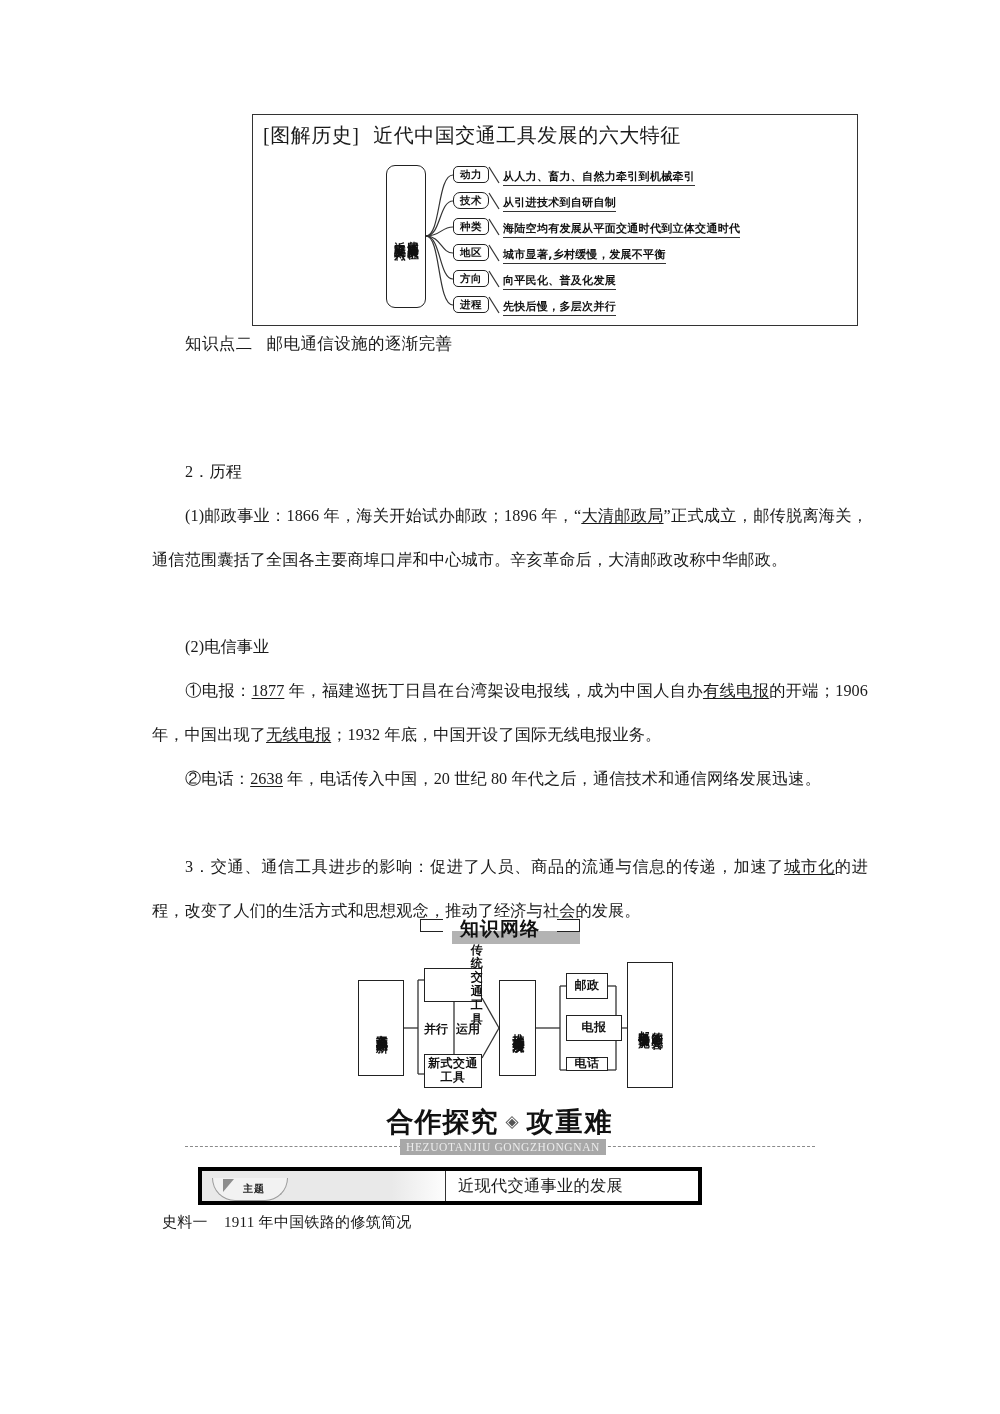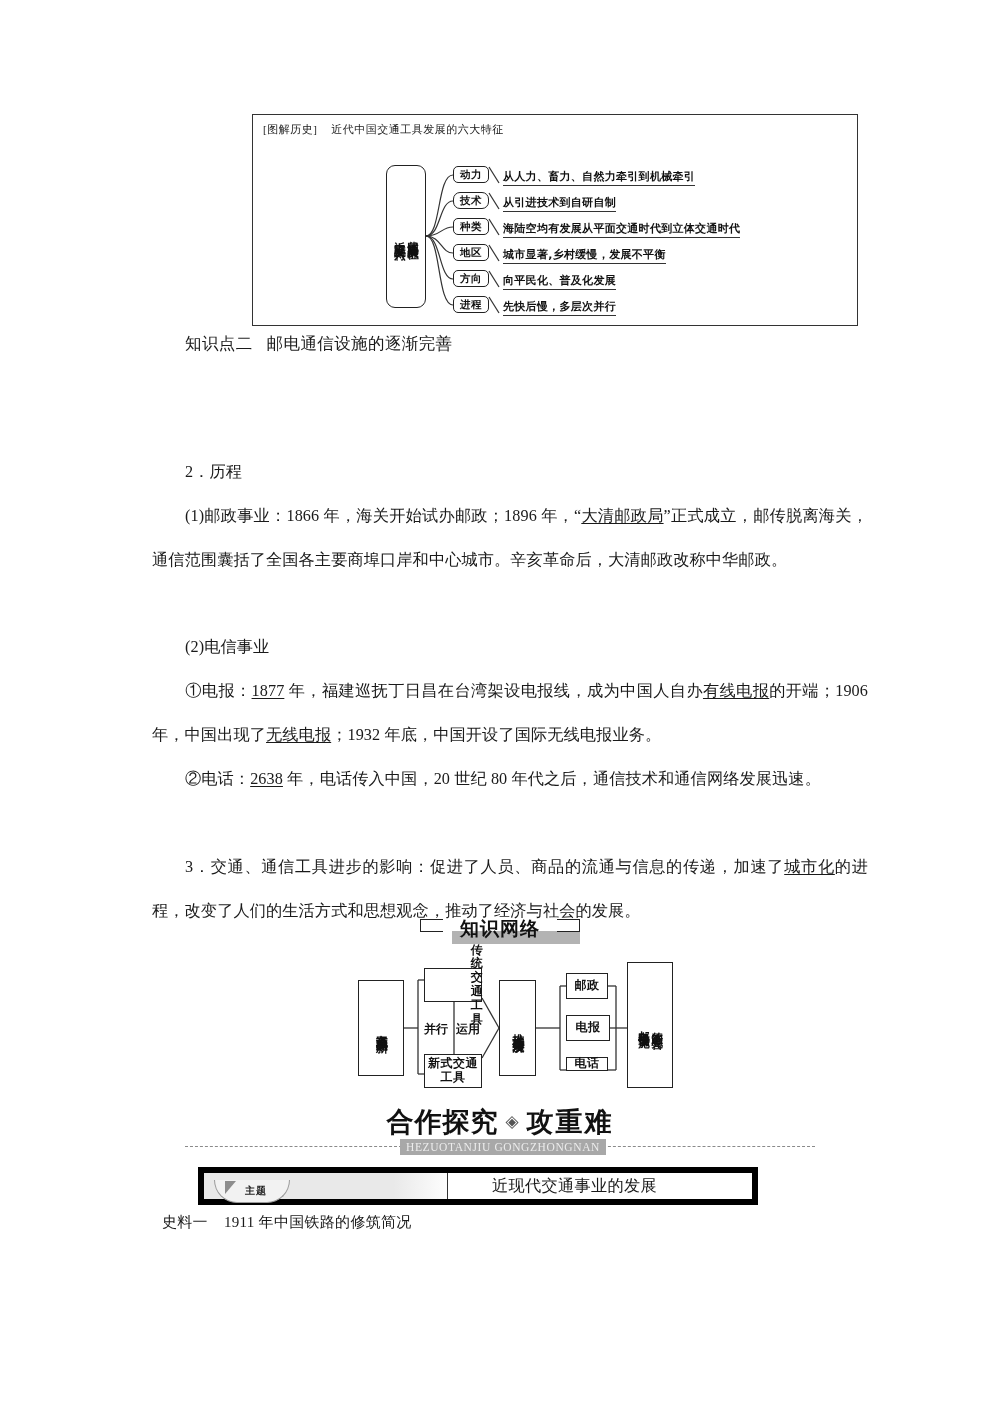--- a/index.html
+++ b/index.html
@@ -29,21 +29,21 @@
     top: 114px;
     width: 606px;
     height: 212px;
     border: 1px solid #333;
     box-sizing: border-box;
   }
   .tujie-title {
     position: absolute;
     left: 10px;
     top: 7px;
-    font-size: 11px;
+    font-size: 20px;
     letter-spacing: 0.5px;
     white-space: nowrap;
   }
   .tujie-title .gap { display:inline-block; width: 14px; }
 
   
   .mindmap {
     position: absolute;
     left: 0; top: 0;
     width: 606px; height: 212px;
@@ -262,26 +262,25 @@
     text-align: center;
     line-height: 16px;
     white-space: nowrap;
   }
 
   
   .theme-table {
     position: absolute;
     left: 198px;
     top: 1167px;
-    width: 560px;
+    width: 504px;
     height: 38px;
-    border: 6px solid #000000;
+    border: 4px solid #000000;
     box-sizing: border-box;
     display: flex;
-    gap: 32px;
   }
   .theme-left {
     width: 244px;
     border-right: 1px solid #333;
     box-sizing: border-box;
     position: relative;
     background: linear-gradient(to right, #e9e9e9 0%, #e9e9e9 78%, #fdfdfd 100%);
   }
   .theme-badge {
     position: absolute;
@@ -451,21 +450,21 @@
     <div class="flabel" style="left:80px;top:63px;">并行</div>
     <div class="flabel" style="left:112px;top:63px;">运用</div>
 
     <div class="fbox" style="left:155px;top:22px;width:37px;height:96px;">
       <div class="fv">推动社会与经济发展</div>
     </div>
 
     <div class="fbox" style="left:222px;top:15px;width:42px;height:26px;">
       <div class="fh">邮政</div>
     </div>
-    <div class="fbox" style="left:222px;top:57px;width:44px;height:26px;">
+    <div class="fbox" style="left:222px;top:57px;width:56px;height:26px;">
       <div class="fh">电报</div>
     </div>
     <div class="fbox" style="left:222px;top:99px;width:42px;height:14px;">
       <div class="fh">电话</div>
     </div>
 
     <div class="fbox" style="left:283px;top:4px;width:46px;height:126px;flex-direction:row-reverse;">
       <div class="fv" style="font-size:11.5px;">的逐渐完善</div>
       <div class="fv" style="font-size:11.5px;">邮电通信设施</div>
     </div>

